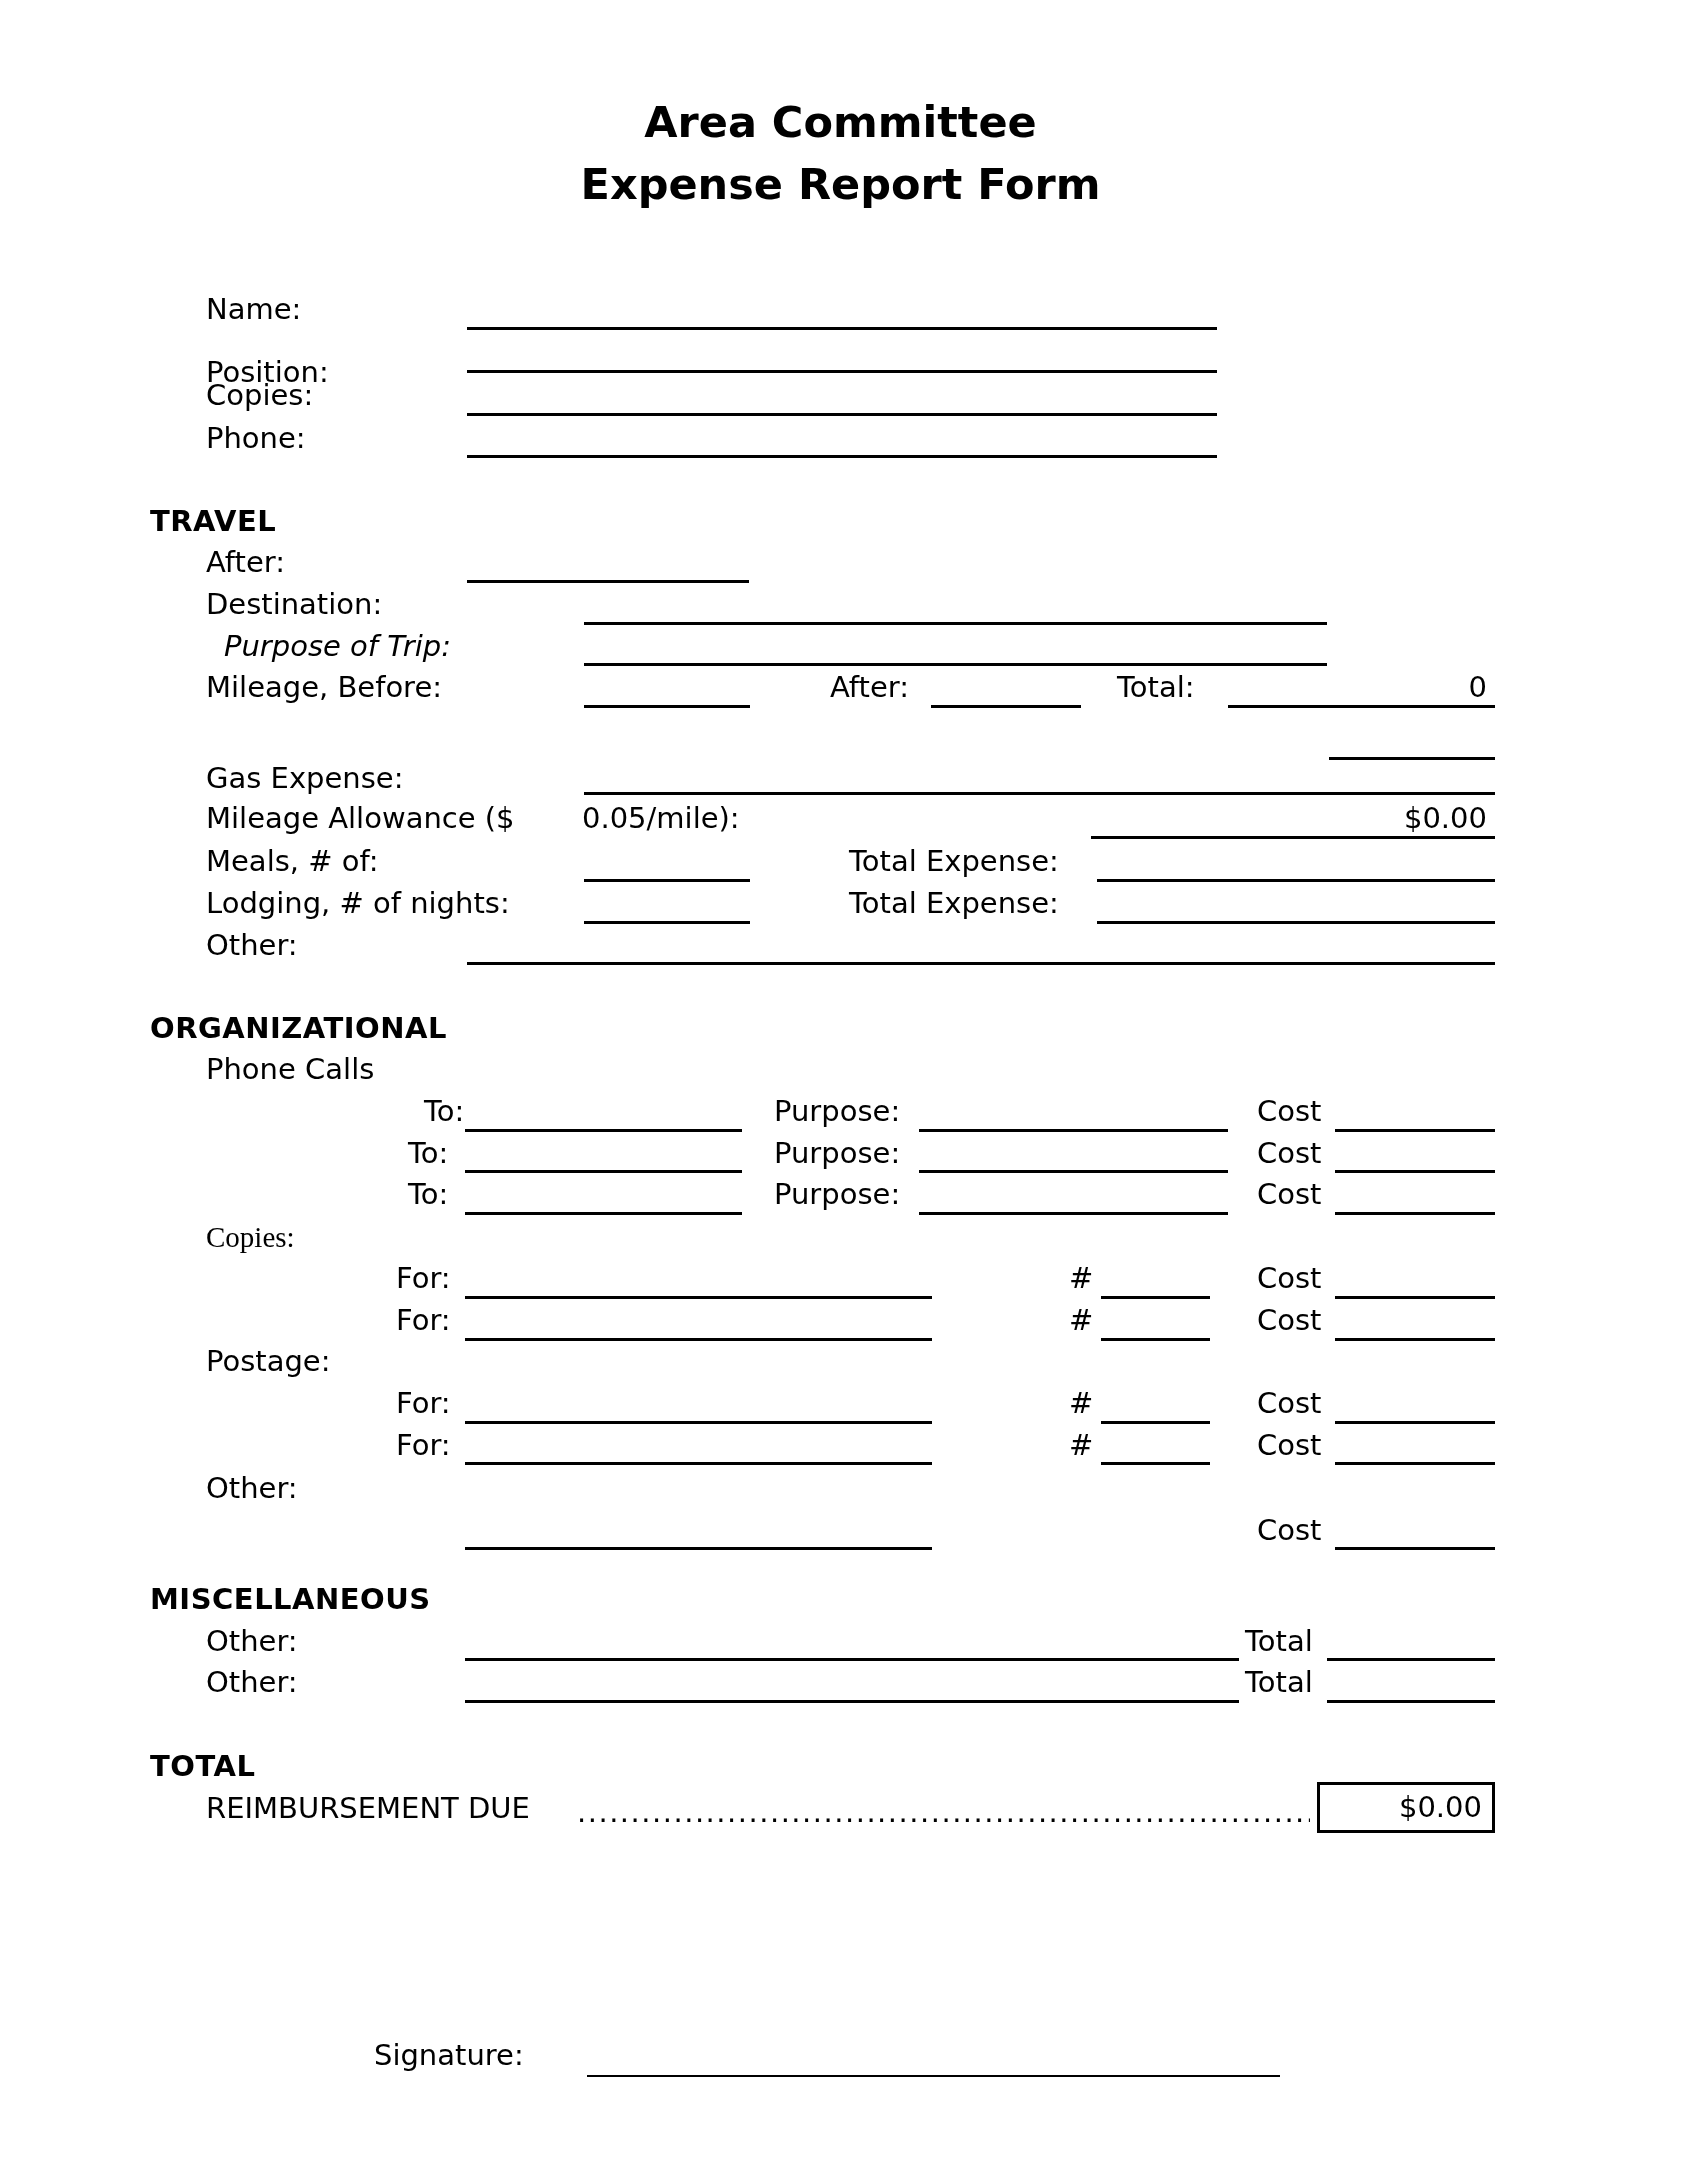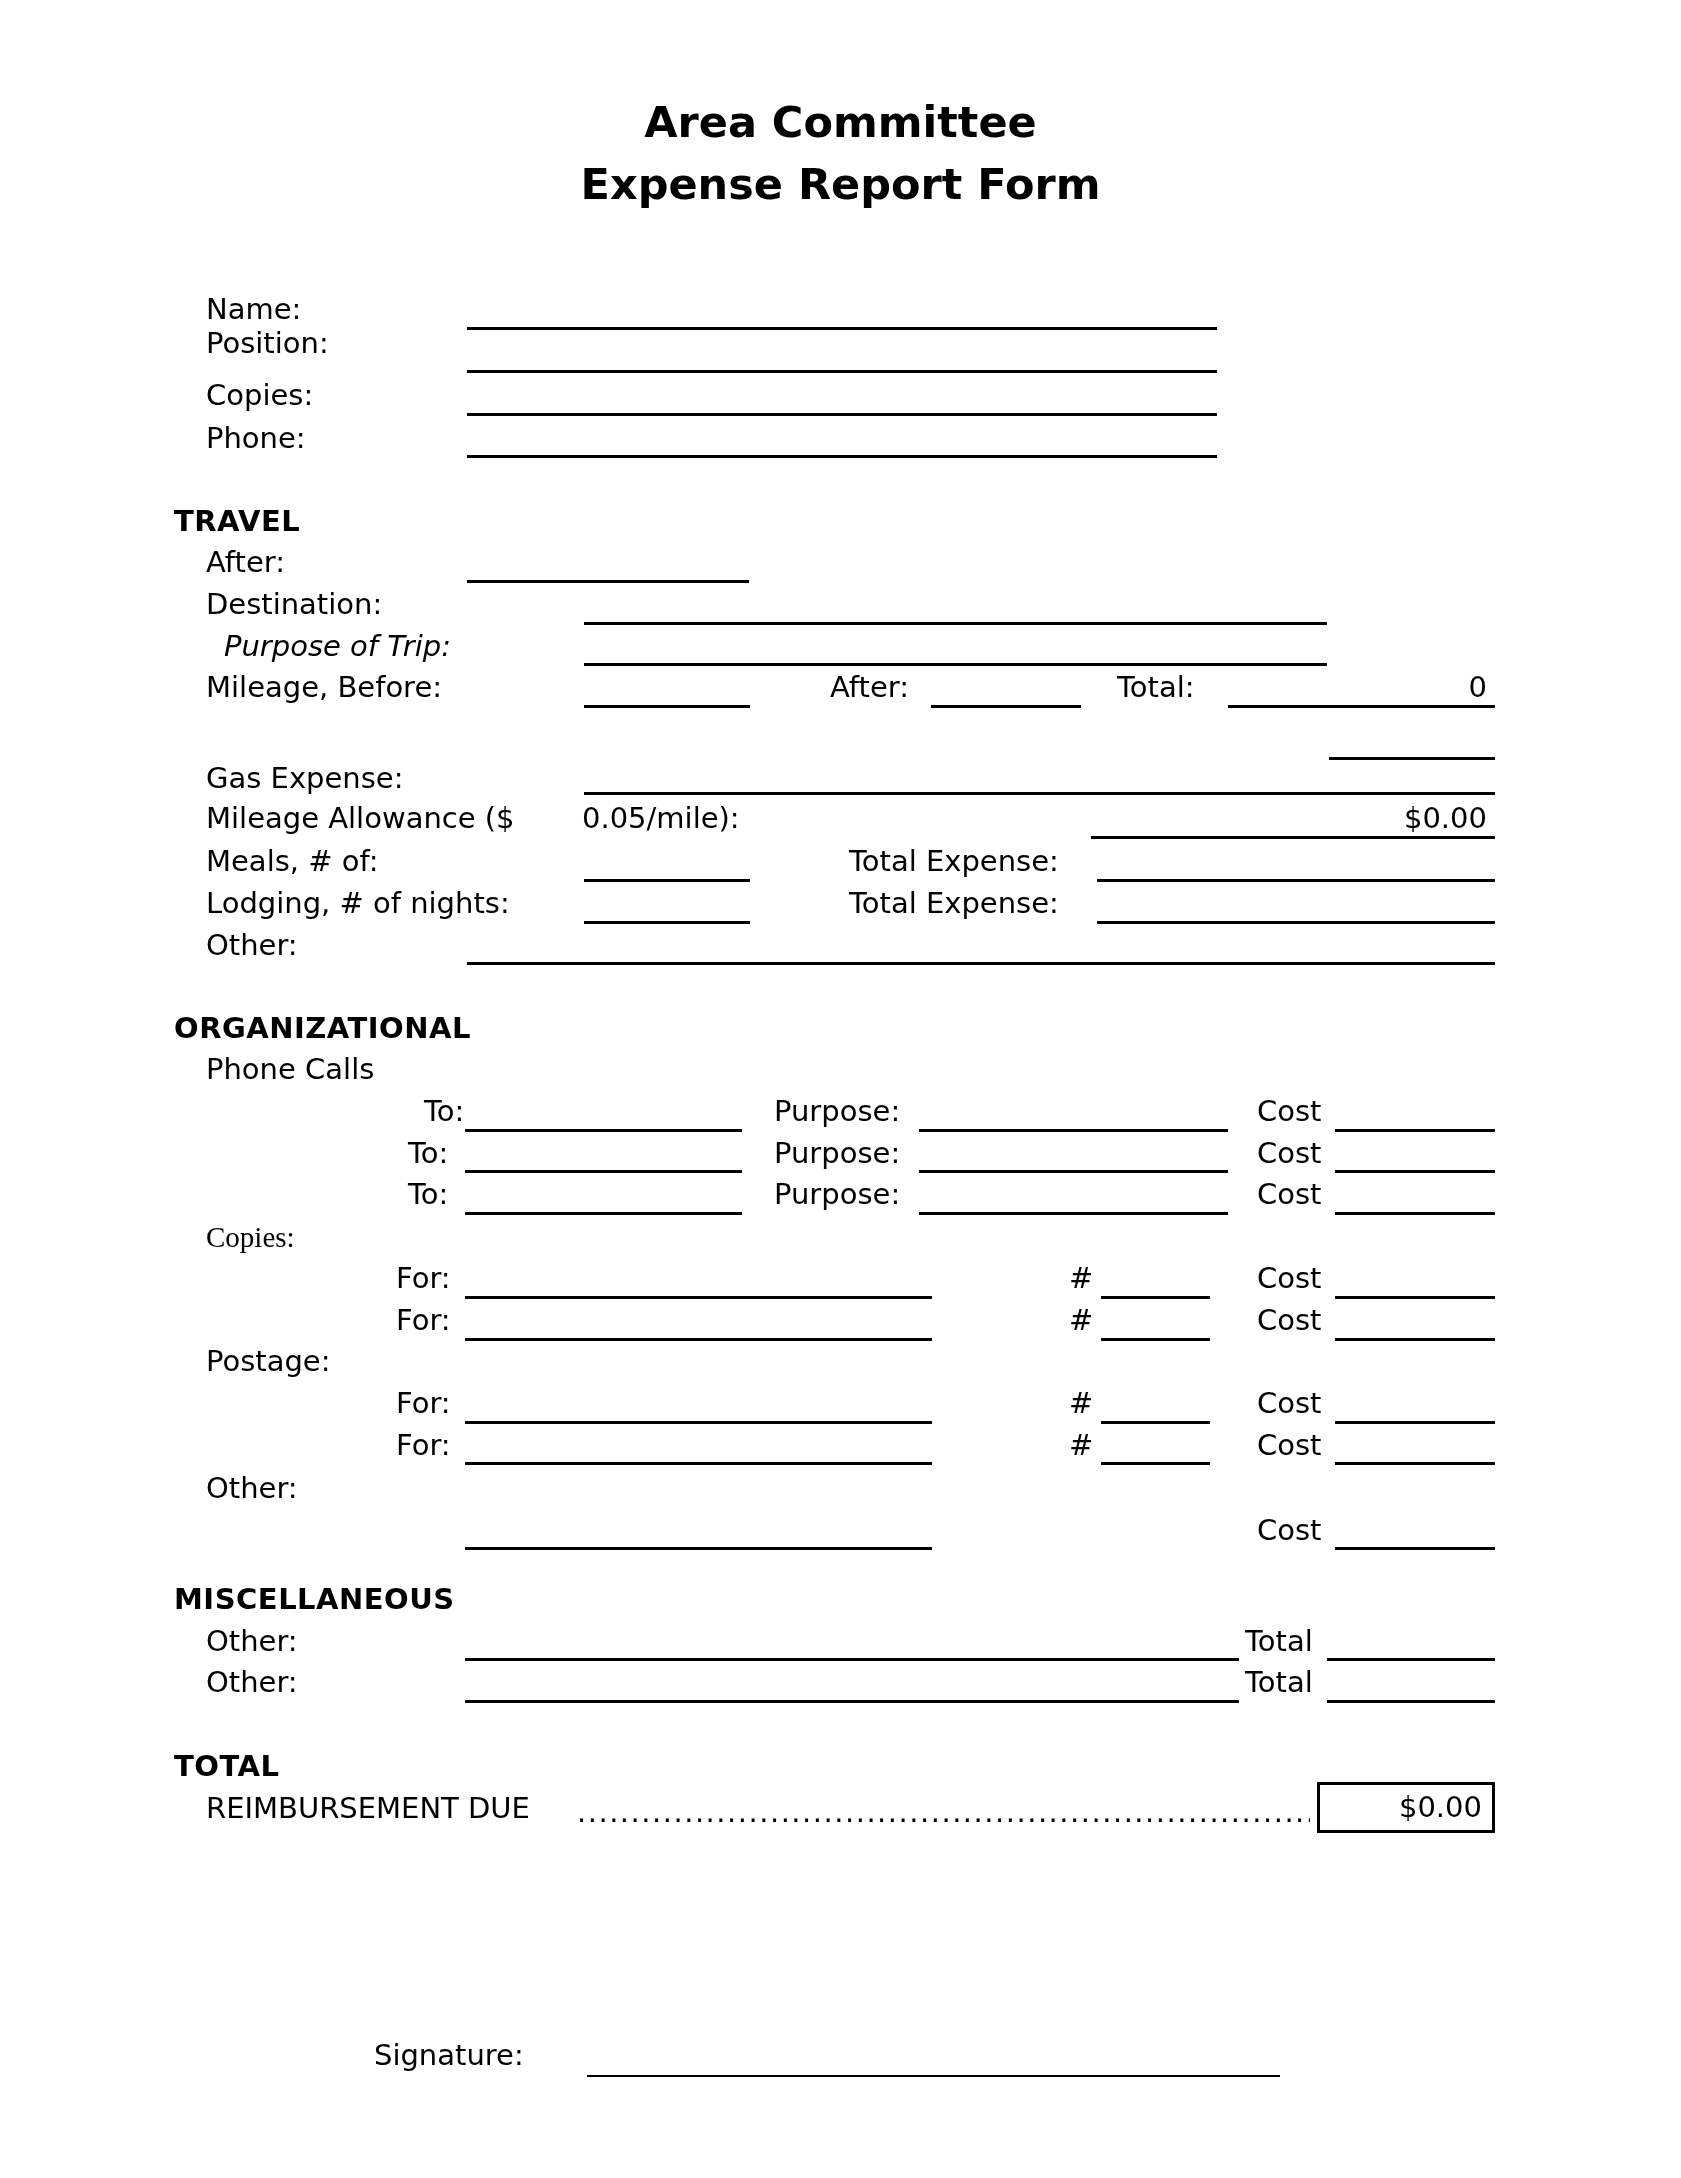--- a/index.html
+++ b/index.html
@@ -39,21 +39,21 @@
     letter-spacing: 0px;
   }
 
   
   .t {
     position: absolute;
     font-size: 29px;
     line-height: 29px;
     white-space: nowrap;
   }
-  .t.bold { font-weight: bold; letter-spacing: 0.5px; margin-left: 24px; }
+  .t.bold { font-weight: bold; letter-spacing: 0.5px; }
 
   
   .rule {
     position: absolute;
     height: 0;
     border-bottom: 3px solid #000;
   }
   .rule.thin { border-bottom-width: 2px; }
 
   
@@ -96,21 +96,21 @@
 
   <div class="title-block">
     <div class="title-line">Area Committee</div>
     <div class="title-line">Expense Report Form</div>
   </div>
 
   <div class="t" style="left:206px; top:295px;">Name:</div>
   <div class="rule" style="left:467px; top:327px; width:750px;"></div>
   <div class="val" style="left:467px; top:297px; width:741px;"></div>
 
-  <div class="t" style="left:206px; top:329px;">Position:</div>
+  <div class="t" style="left:206px; top:358px;">Position:</div>
   <div class="rule" style="left:467px; top:370px; width:750px;"></div>
   <div class="val" style="left:467px; top:341px; width:741px;"></div>
 
   <div class="t" style="left:206px; top:381px;">Copies:</div>
   <div class="rule" style="left:467px; top:413px; width:750px;"></div>
   <div class="val" style="left:467px; top:383px; width:741px;"></div>
 
   <div class="t" style="left:206px; top:424px;">Phone:</div>
   <div class="rule" style="left:467px; top:455px; width:750px;"></div>
   <div class="val" style="left:467px; top:426px; width:741px;"></div>

